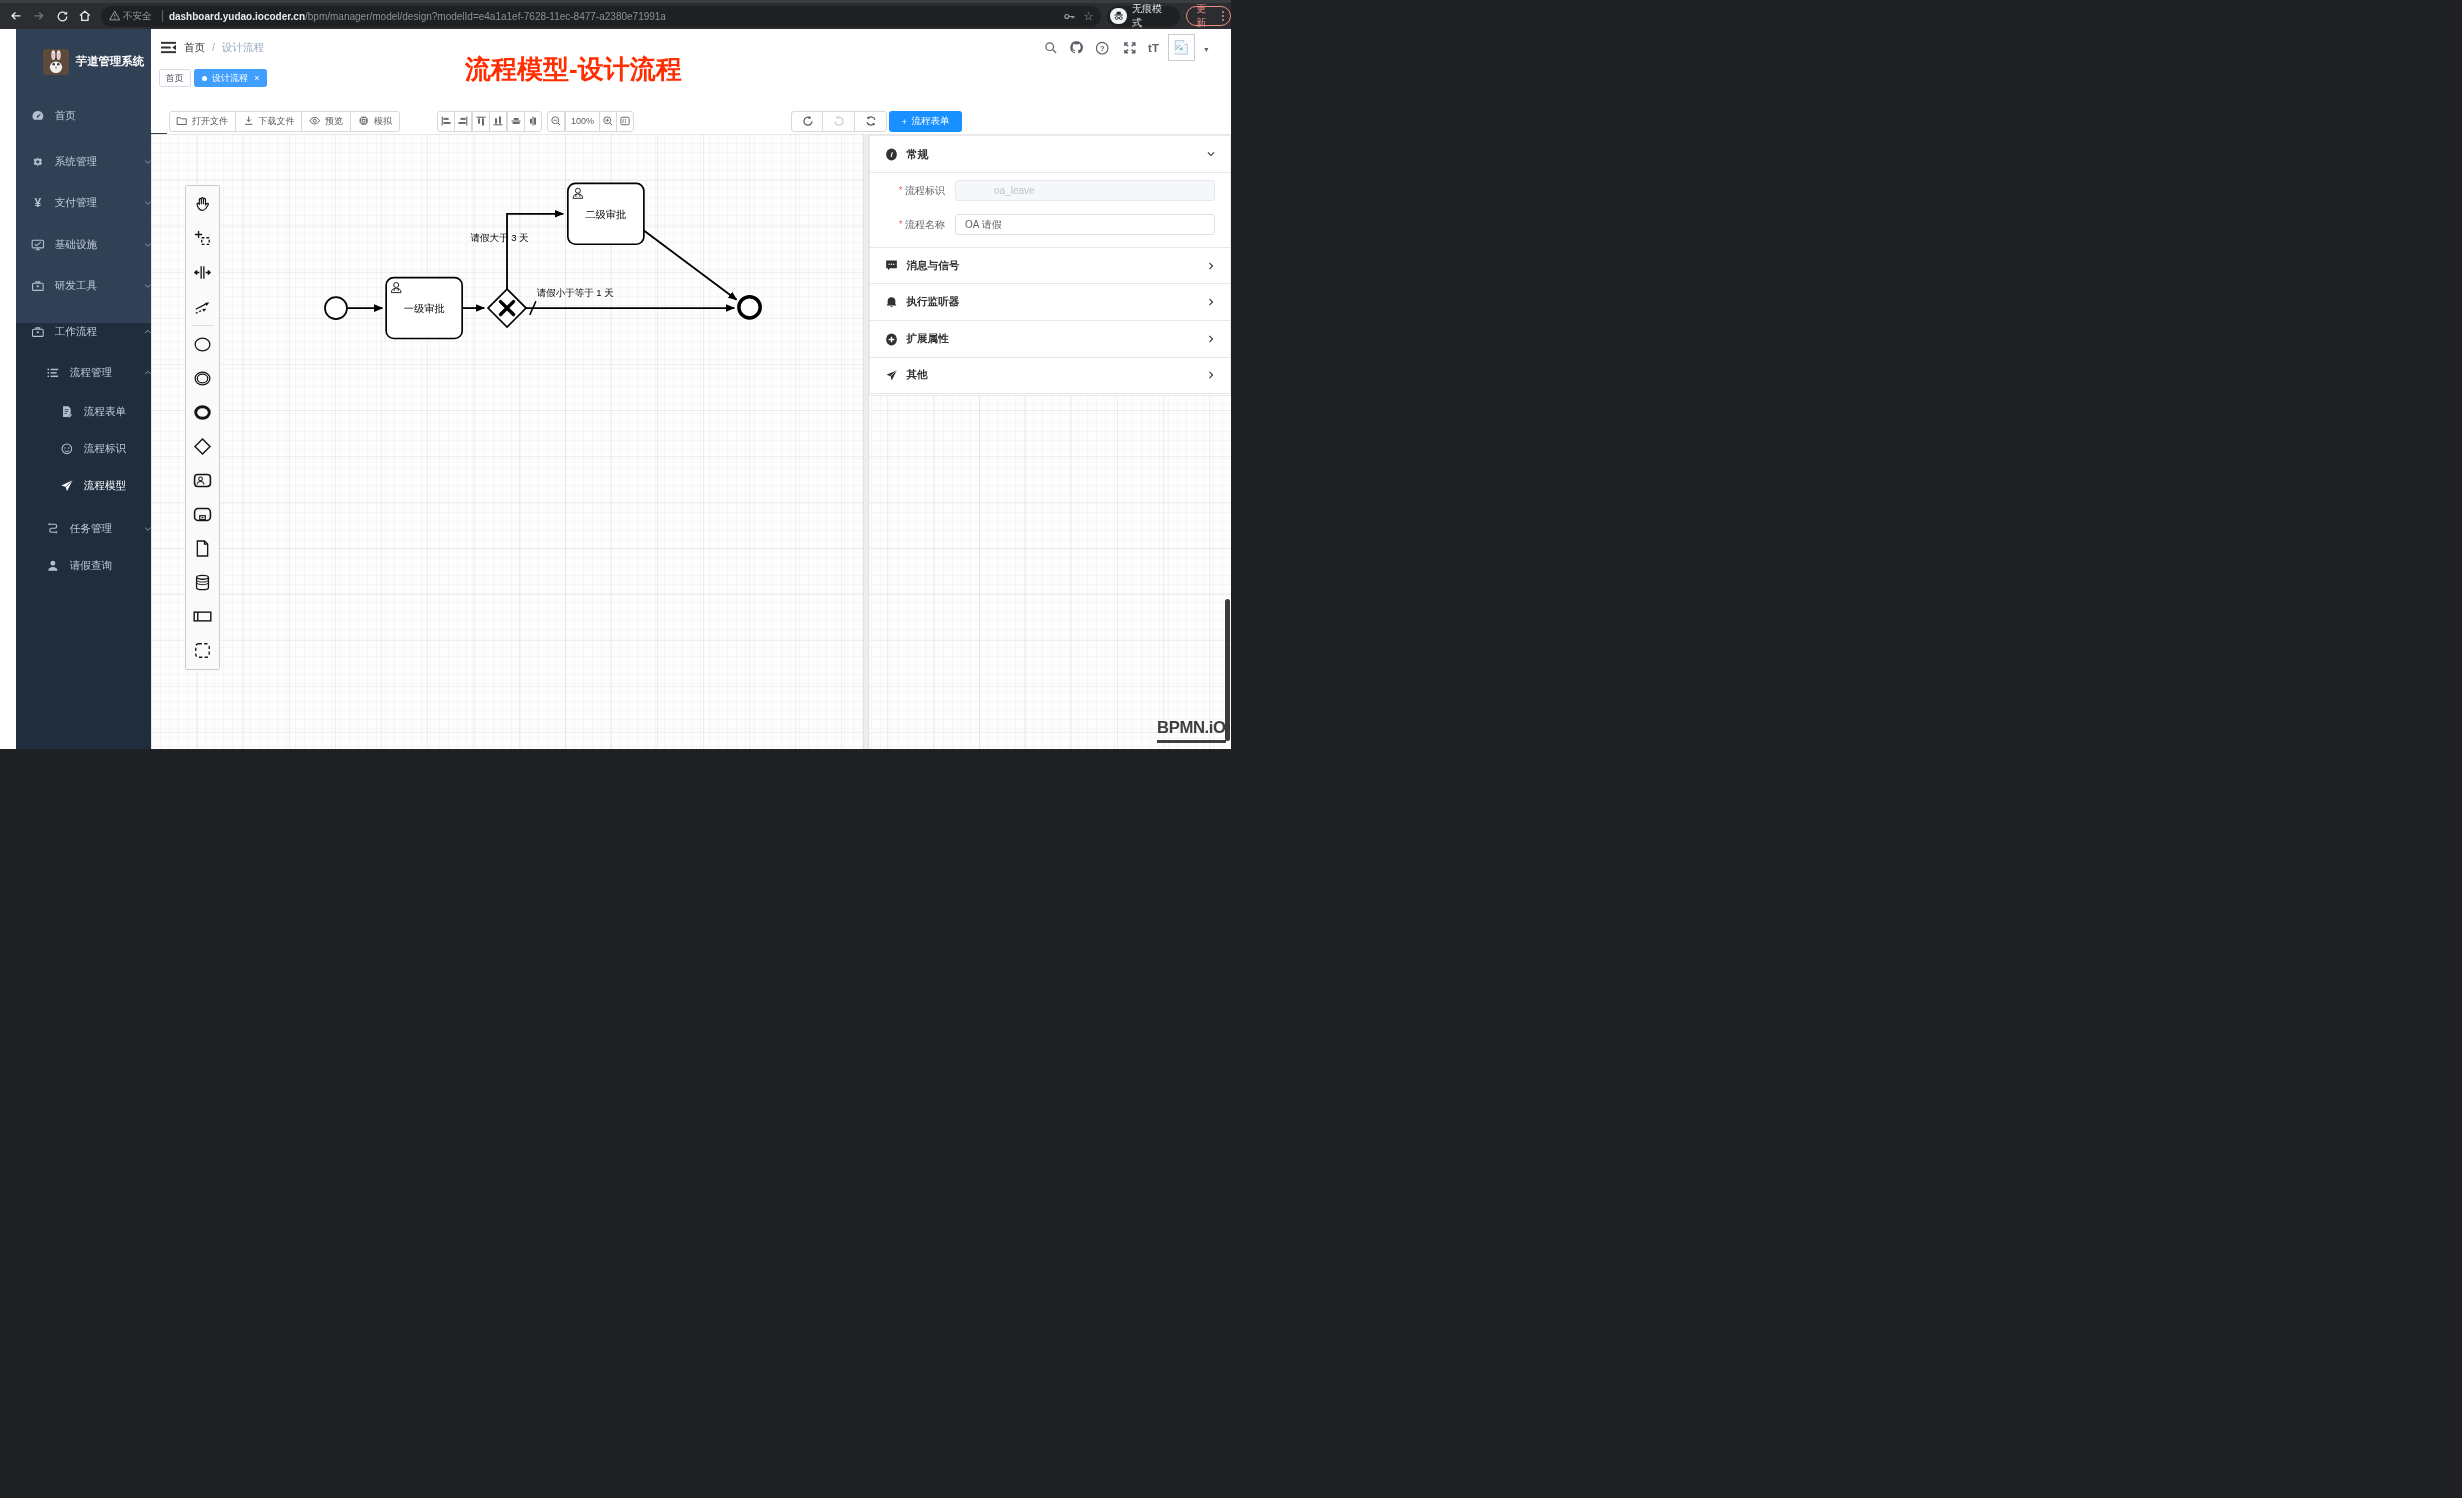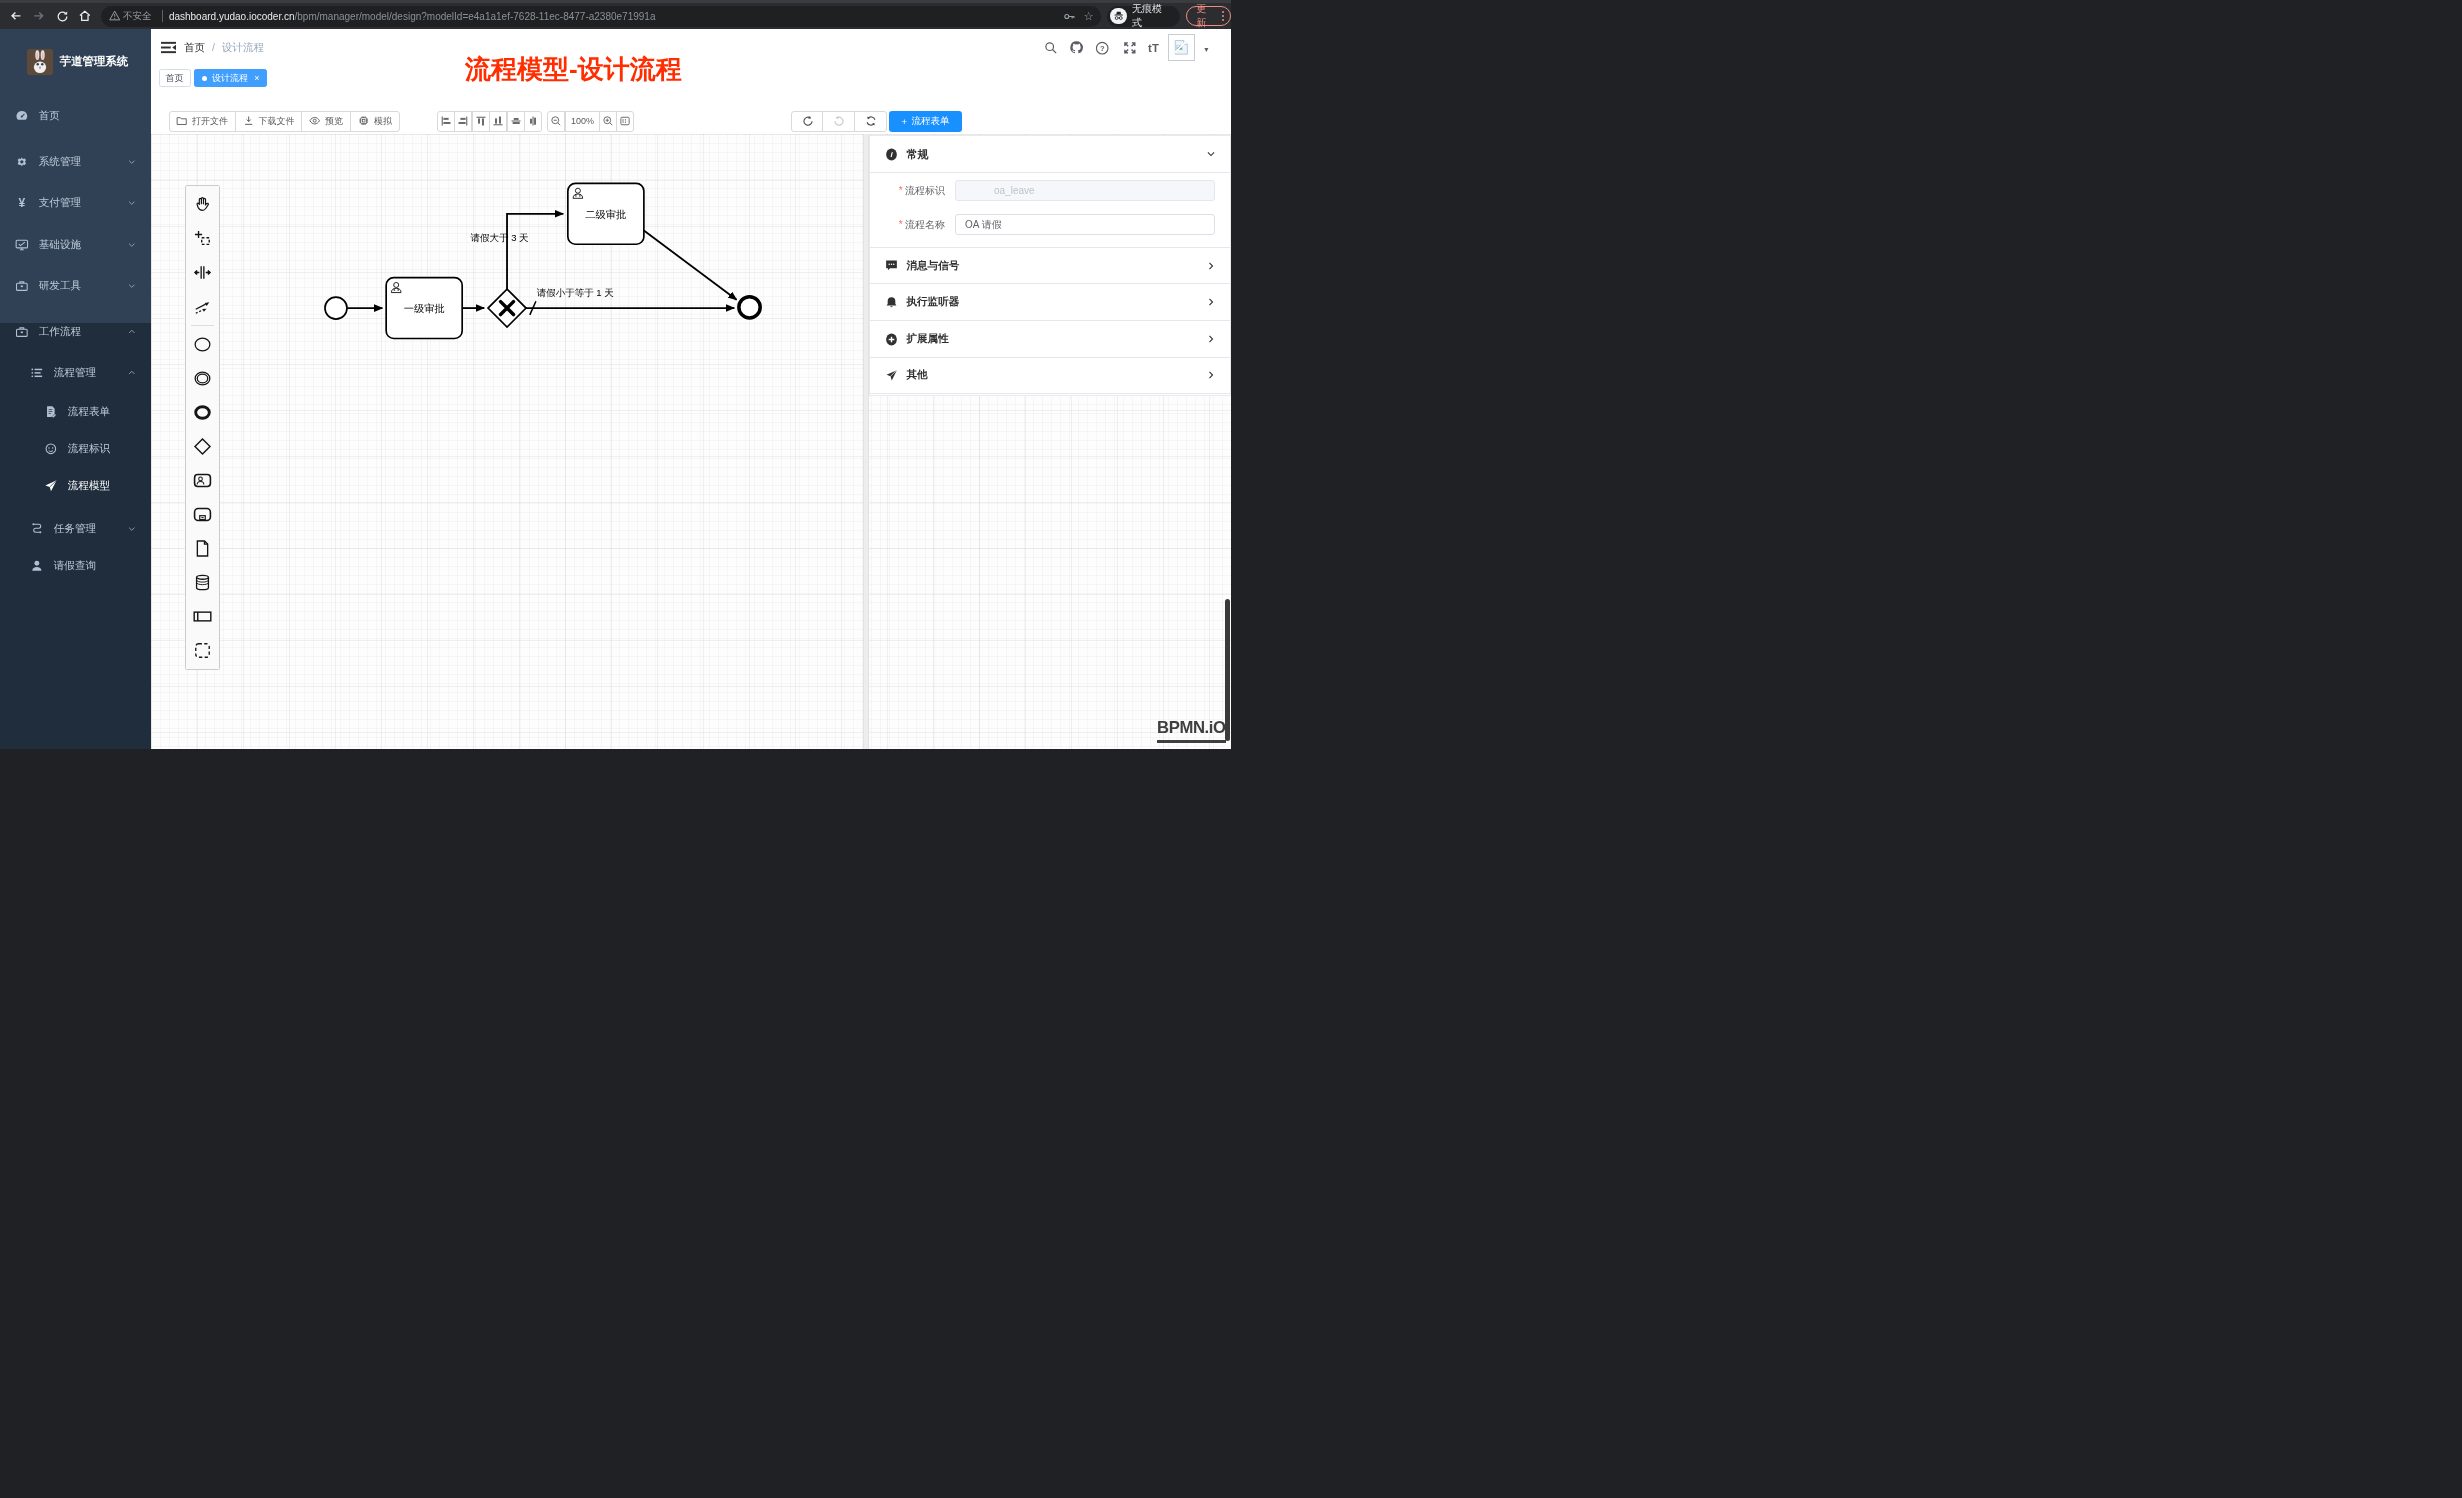--- a/index.html
+++ b/index.html
@@ -11,33 +11,33 @@
   
   .chrome { position:absolute; left:0; top:0; width:1231px; height:29px;
     background:#2b2d31; border-top:3px solid #3a3c40; display:flex; align-items:center; }
   .nav-ic { width:20px; height:20px; display:flex; align-items:center; justify-content:center;
     margin-left:3px; border-radius:50%; flex:none; }
   .omnibox { height:21px; background:#1e2022; border-radius:10.6px; margin-left:6px;
     display:flex; align-items:center; padding:0 7.6px; width:1017px; color:#9aa0a6; font-size:9.5px; }
   .omnibox .sec-label { margin:0 4.6px 0 3px; color:#9aa0a6; }
   .omnibox .vsep { width:0.8px; height:12px; background:#5f6368; margin:0 6px; }
   .url { white-space:nowrap; overflow:hidden; flex:1; font-size:10px; color:#8d9196; }
-  .url b { color:#e8eaed; font-weight:normal;margin-top:32px; }
+  .url b { color:#e8eaed; font-weight:bold;margin-top:32px; }
   .star-glyph { color:#9aa0a6; font-size:11.4px; margin-left:7.6px; }
   .incog { height:21px; border-radius:10.6px; background:#1e2022; display:flex; align-items:center;
     gap:5.3px; padding:0 9px 0 3px; margin-left:6px; color:#e8eaed; font-size:10px; }
   .incog-circle { width:16.7px; height:16.7px; border-radius:50%; background:#f1f3f4;
     display:flex; align-items:center; justify-content:center; }
   .update-pill { height:20px; border:1.1px solid #f28b82; border-radius:10px; margin-left:6px;
     display:flex; align-items:center; gap:6px; padding:0 6px 0 9px; color:#f28b82; font-size:10px; }
   .kebab { display:flex; flex-direction:column; gap:1.9px; }
   .kebab i { width:2.3px; height:2.3px; border-radius:50%; background:#f28b82; }
 
   
-  .sidebar { position:absolute; left:0; top:29px; width:151px; height:720px; background:#304156; }
+  .sidebar { position:absolute; left:16px; top:29px; width:151px; height:720px; background:#304156; }
   .submenu-bg { position:absolute; left:0; top:294px; width:151px; height:427px; background:#1f2d3d; }
   .logo-row { position:absolute; left:0; top:5.3px; width:151px; height:55px; display:flex; align-items:center; }
   .logo-img { width:26px; height:26px; margin-left:27px; border-radius:2.3px; overflow:hidden; flex:none; }
   .logo-title { color:#fff; font-size:11.4px; font-weight:bold; margin-left:6.8px; white-space:nowrap; }
   .menu-item { position:absolute; left:0; width:151px; height:38px; display:flex; align-items:center;
     color:#bfcbd9; font-size:10.6px; cursor:pointer; }
   .menu-item .mi { width:13.7px; height:13.7px; display:flex; align-items:center; justify-content:center;
     color:#b3c0d1; flex:none; }
   .menu-item .lbl { margin-left:10px; white-space:nowrap; }
   .menu-item .chev { position:absolute; right:15px; width:7.6px; height:7.6px; color:#8e9cae; }

